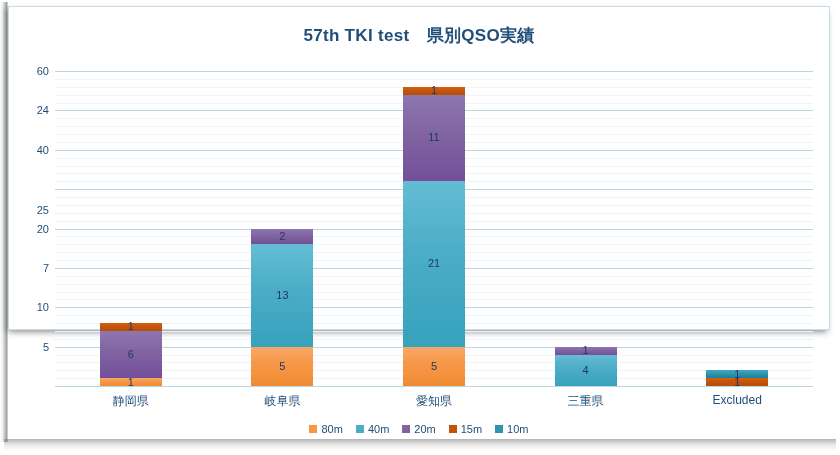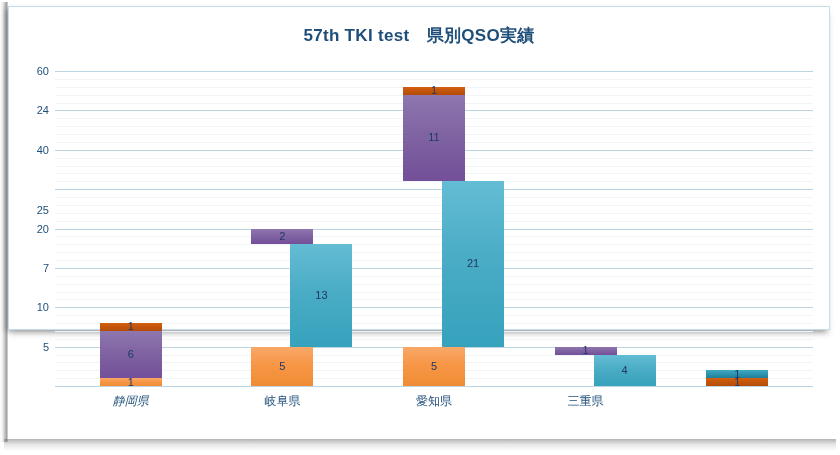--- a/index.html
+++ b/index.html
@@ -105,21 +105,21 @@
   }
   .seg-label {
     font-size: 11px;
     color: #1F3864;
     line-height: 1;
     user-select: none;
   }
 
   
   .s-80m  { background: linear-gradient(to bottom, #F9A869 0%, #F79646 45%, #F08C35 100%); }
-  .s-40m  { background: linear-gradient(to bottom, #63BDD4 0%, #4BACC6 45%, #36A2BC 100%); margin-left: 39px; }
+  .s-40m  { background: linear-gradient(to bottom, #63BDD4 0%, #4BACC6 45%, #36A2BC 100%); }
   .s-20m  { background: linear-gradient(to bottom, #8E76AF 0%, #8064A2 45%, #734F99 100%); }
   .s-15m  { background: linear-gradient(to bottom, #D3600F 0%, #C2540B 50%, #B44D08 100%); }
   .s-10m  { background: linear-gradient(to bottom, #3FA8C2 0%, #2E93AE 50%, #1F7F9B 100%); }
 
   
   #x-axis-line {
     position: absolute;
     left: 46px;
     top: 379px;
     width: 758px;
@@ -279,20 +279,44 @@
         </div>
         <div class="seg s-10m" style="height: 7.875px;">
           <span class="seg-label">1</span>
         </div>
       </div>
     </div>
 
   <div id="x-axis-line"></div>
   <div id="x-labels">
 
-  <div class="xtick" style="left: 0px; width: 151.6px; font-style: italic;">静岡県</div>
+  <div class="xtick" style="left: 0px; width: 151.6px;">静岡県</div>
       <div class="xtick" style="left: 151.6px; width: 151.6px;">岐阜県</div>
       <div class="xtick" style="left: 303.2px; width: 151.6px;">愛知県</div>
       <div class="xtick" style="left: 454.8px; width: 151.6px; font-family: Liberation Mono, monospace;">三重県</div>
+      <div class="xtick" style="left: 606.4px; width: 151.6px;">Excluded</div>
     </div>
 
+  <div id="legend">
+
+  <div class="legend-item">
+        <span class="legend-swatch" style="background: rgb(247, 150, 70);"></span>
+        <span class="legend-text">80m</span>
+      </div>
+      <div class="legend-item">
+        <span class="legend-swatch" style="background: rgb(75, 172, 198);"></span>
+        <span class="legend-text">40m</span>
+      </div>
+      <div class="legend-item">
+        <span class="legend-swatch" style="background: rgb(128, 100, 162);"></span>
+        <span class="legend-text">20m</span>
+      </div>
+      <div class="legend-item">
+        <span class="legend-swatch" style="background: rgb(194, 84, 11);"></span>
+        <span class="legend-text">15m</span>
+      </div>
+      <div class="legend-item">
+        <span class="legend-swatch" style="background: rgb(46, 147, 174);"></span>
+        <span class="legend-text">10m</span>
+      </div>
+    </div>
 
 </div>
 
 </body></html>

